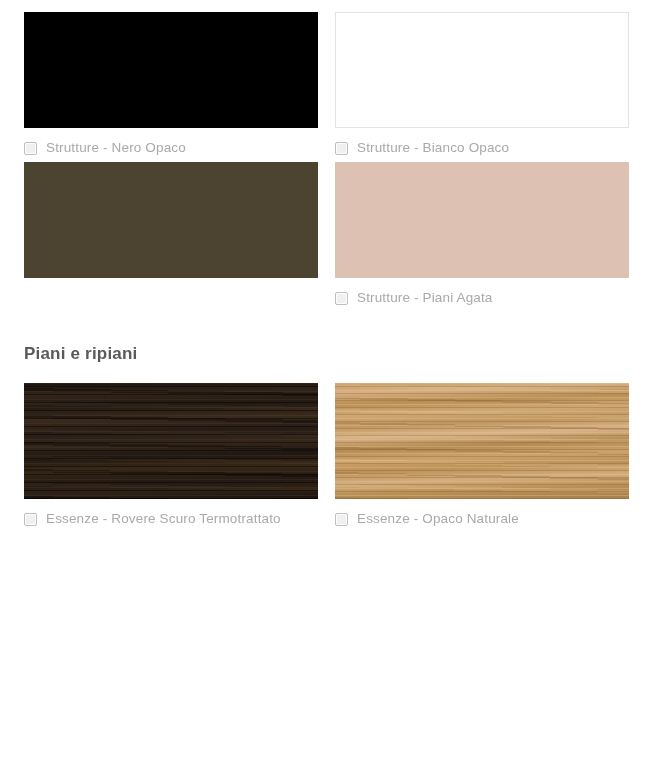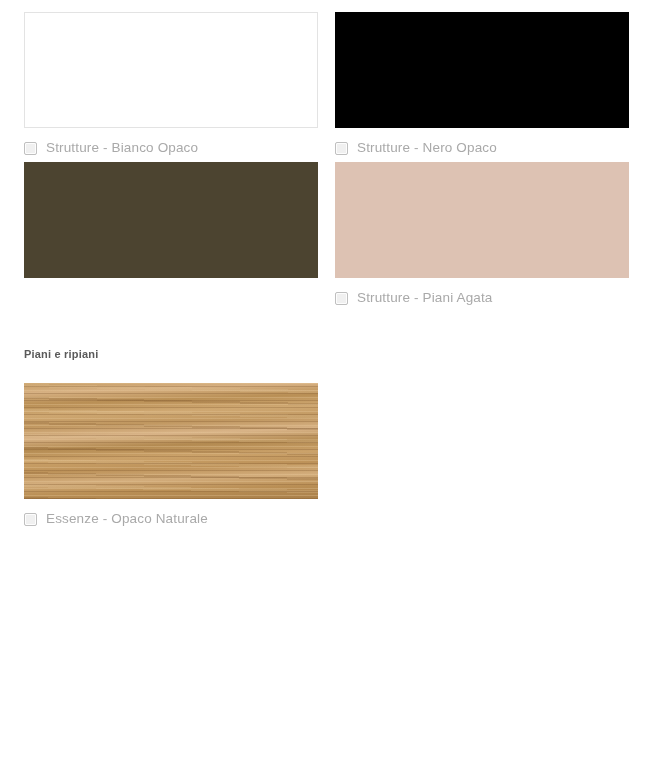--- a/index.html
+++ b/index.html
@@ -72,21 +72,21 @@
 
   .swatch-label {
     font-size: 13.5px;
     color: #a9a9a9;
     letter-spacing: 0.15px;
     line-height: 1;
     white-space: nowrap;
   }
 
   .section-heading {
-    font-size: 11px;
+    font-size: 17px;
     font-weight: bold;
     color: #5a5a5a;
     letter-spacing: 0.2px;
     margin: 0;
     padding: 0;
     height: 20px;
     line-height: 20px;
   }
 
   .gap-before-heading { height: 32px; }
@@ -155,36 +155,36 @@
   }
 </style>
 </head>
 <body>
 
 <div class="finish-page">
 
   <div class="swatch-grid">
 
     <div class="swatch-cell">
+      <div class="swatch-tile" style="background-color:#000000;"></div>
+      <div class="swatch-caption">
+        <span class="swatch-checkbox"></span>
+        <span class="swatch-label">Strutture - Nero Opaco</span>
+      </div>
+    </div>
+
+    <div class="swatch-cell">
       <div class="swatch-tile bordered"></div>
       <div class="swatch-caption">
         <span class="swatch-checkbox"></span>
         <span class="swatch-label">Strutture - Bianco Opaco</span>
       </div>
     </div>
 
     <div class="swatch-cell">
-      <div class="swatch-tile" style="background-color:#000000;"></div>
-      <div class="swatch-caption">
-        <span class="swatch-checkbox"></span>
-        <span class="swatch-label">Strutture - Nero Opaco</span>
-      </div>
-    </div>
-
-    <div class="swatch-cell">
       <div class="swatch-tile" style="background-color:#4c4430;"></div>
     </div>
 
     <div class="swatch-cell">
       <div class="swatch-tile" style="background-color:#ddc2b3;"></div>
       <div class="swatch-caption">
         <span class="swatch-checkbox"></span>
         <span class="swatch-label">Strutture - Piani Agata</span>
       </div>
     </div>
@@ -193,20 +193,27 @@
 
   <div class="gap-before-heading"></div>
 
   <div class="section-heading">Piani e ripiani</div>
 
   <div class="gap-after-heading"></div>
 
   <div class="swatch-grid">
 
 
+    <div class="swatch-cell">
+      <div class="swatch-tile wood-rovere-scuro"></div>
+      <div class="swatch-caption">
+        <span class="swatch-checkbox"></span>
+        <span class="swatch-label">Essenze - Rovere Scuro Termotrattato</span>
+      </div>
+    </div>
 
     <div class="swatch-cell">
       <div class="swatch-tile wood-rovere-naturale"></div>
       <div class="swatch-caption">
         <span class="swatch-checkbox"></span>
         <span class="swatch-label">Essenze - Opaco Naturale</span>
       </div>
     </div>
 
   </div>

